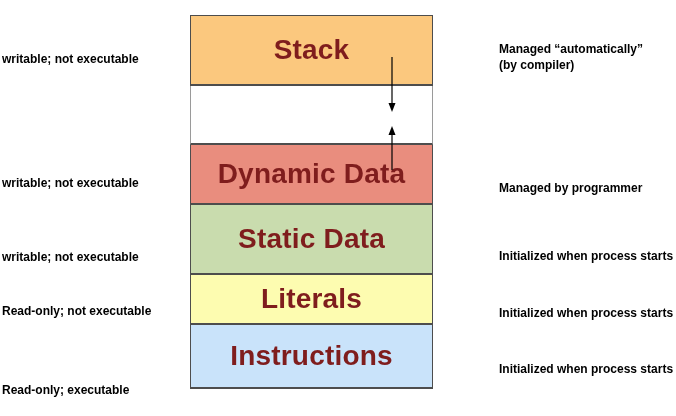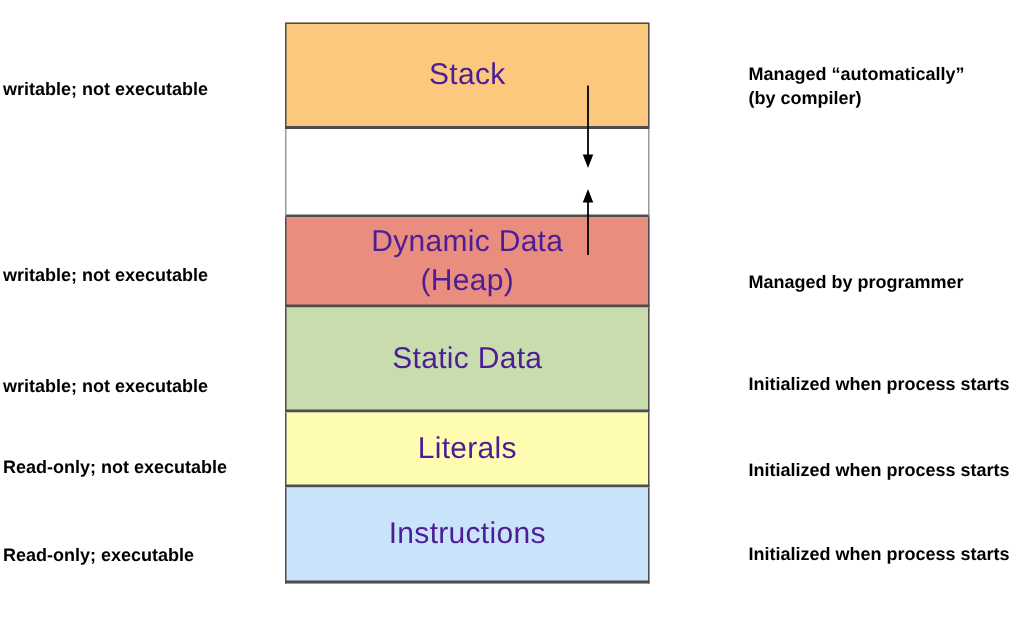--- a/index.html
+++ b/index.html
@@ -33,23 +33,23 @@
     align-items: center;
     justify-content: center;
     text-align: center;
   }
   .mem-box.first { border-top: 1.5px solid #4d4d4d; }
   .mem-box.gap {
     border-left-color: #9a9a9a;
     border-right-color: #9a9a9a;
   }
   .box-label {
-    font-size: 20px;
-    font-weight: normal;
-    color: #4c1d95;
+    font-size: 28px;
+    font-weight: bold;
+    color: #7f1d1d;
     line-height: 26px;
     letter-spacing: 0.2px;
   }
 
   
   .side-label {
     position: absolute;
     font-size: 12px;
     font-weight: bold;
     color: #000000;
@@ -79,31 +79,30 @@
 </head>
 <body>
 
 <div class="canvas">
 
   <div class="left-area">
     <div class="side-label" style="top:51px">writable; not executable</div>
     <div class="side-label" style="top:175px">writable; not executable</div>
     <div class="side-label" style="top:249px">writable; not executable</div>
     <div class="side-label" style="top:303px">Read-only; not executable</div>
-    <div class="side-label" style="top:362px">Read-only; executable</div>
+    <div class="side-label" style="top:382px">Read-only; executable</div>
   </div>
 
   <div class="box-column">
     <div class="mem-box first" style="height: 71px; background: rgb(251, 200, 126);">
       <span class="box-label">Stack</span>
     </div>
     <div class="mem-box gap" style="height: 59px; background: rgb(255, 255, 255);"></div>
     <div class="mem-box" style="height: 60px; background: rgb(233, 141, 126);">
       <span class="box-label">Dynamic Data</span>
-      <span class="box-label">(Heap)</span>
     </div>
     <div class="mem-box" style="height: 70px; background: rgb(201, 220, 174);">
       <span class="box-label">Static Data</span>
     </div>
     <div class="mem-box" style="height: 50px; background: rgb(253, 252, 176);">
       <span class="box-label">Literals</span>
     </div>
     <div class="mem-box" style="height: 64px; background: rgb(201, 227, 250);">
       <span class="box-label">Instructions</span>
     </div>

